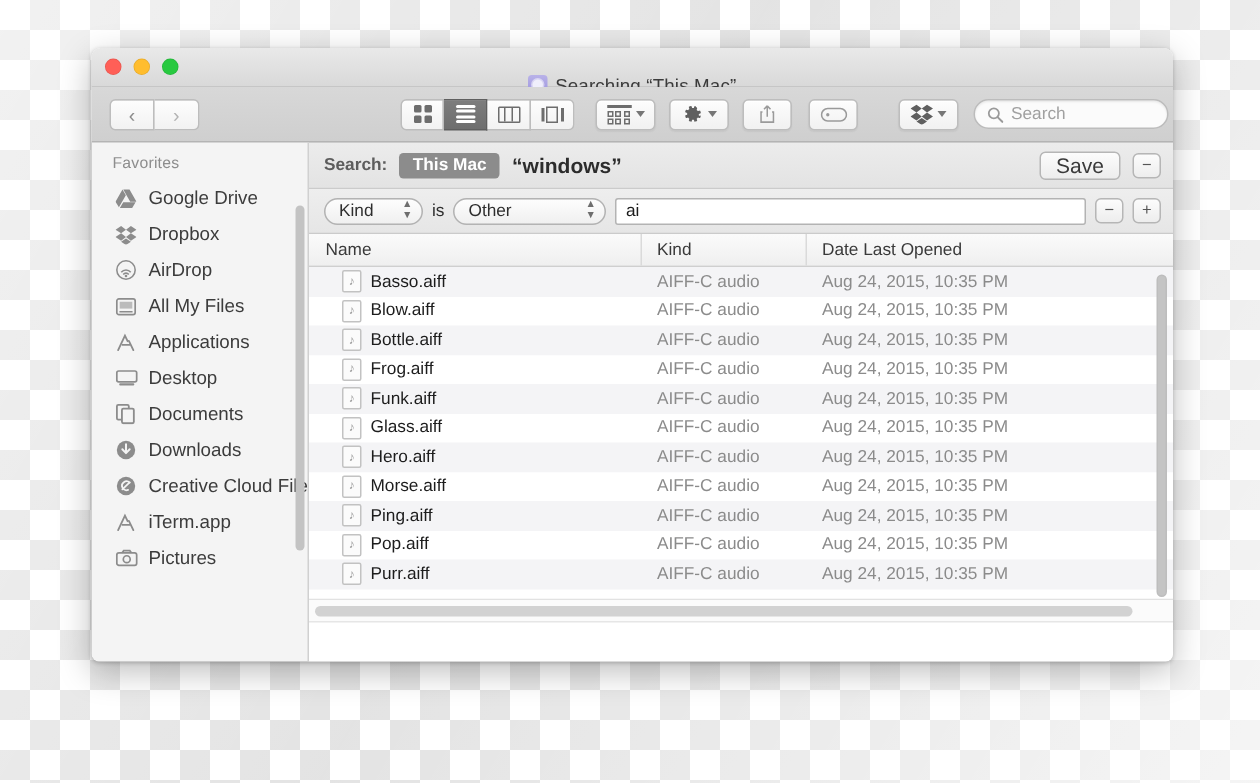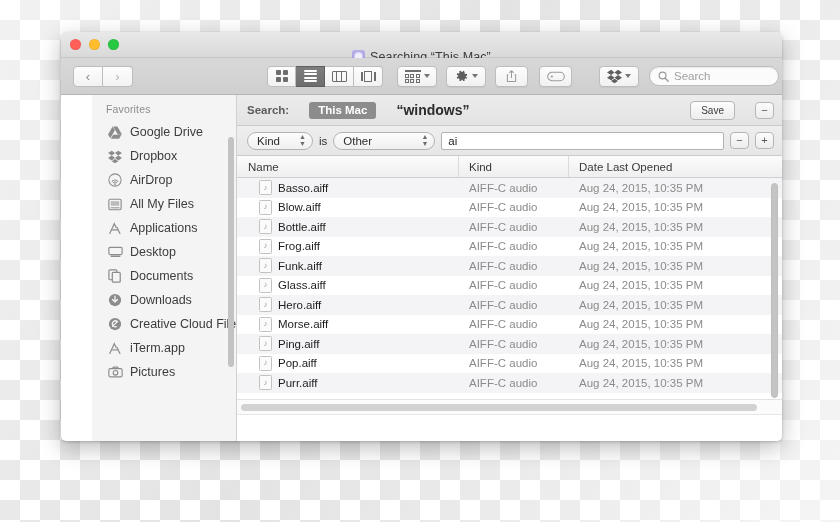--- a/index.html
+++ b/index.html
@@ -226,21 +226,20 @@
     box-shadow: inset 0 1px 1.5px rgba(0,0,0,0.08);
   }
   .search-ph { font-size: 11.5px; color: #a0a0a0; }
 
   
   .body {
     flex: 1;
     display: flex;
     min-height: 0;
     background: #737373;
-    margin-left: 31px;
   }
 
   
   .sidebar {
     width: 144px;
     flex: none;
     background: #f4f4f4;
     border-right: 1px solid #d0d0d0;
     padding-top: 8px;
     overflow: hidden;
@@ -289,36 +288,36 @@
 
   
   .scopebar {
     height: 30px;
     flex: none;
     background: linear-gradient(to bottom, #ececec, #e3e3e3);
     border-bottom: 1px solid #cbcbcb;
     display: flex;
     align-items: center;
     padding: 0 8px 0 10px;
-    gap: 20px;
+    gap: 8px;
   }
   .scope-label { font-size: 11.5px; color: #5d5d5d; font-weight: bold; }
   .scope-pill {
     background: #8c8c8c;
     color: #fff;
     font-size: 11.5px;
     font-weight: bold;
     border-radius: 3px;
     padding: 2px 9px;
     line-height: 13px;
   }
   .scope-term { font-size: 14px; color: #2c2c2c; font-weight: bold; }
   .spacer { flex: 1; }
   .save-btn {
-    font-size: 10px;
+    font-size: 14px;
     color: #3a3a3a;
     background: linear-gradient(to bottom, #fcfcfc, #ededed);
     border: 1px solid #b6b6b6;
     border-radius: 4px;
     padding: 2px 10px;
     line-height: 13px;
   }
   .circ-btn {
     width: 19px; height: 17px;
     background: linear-gradient(to bottom, #fcfcfc, #ededed);

